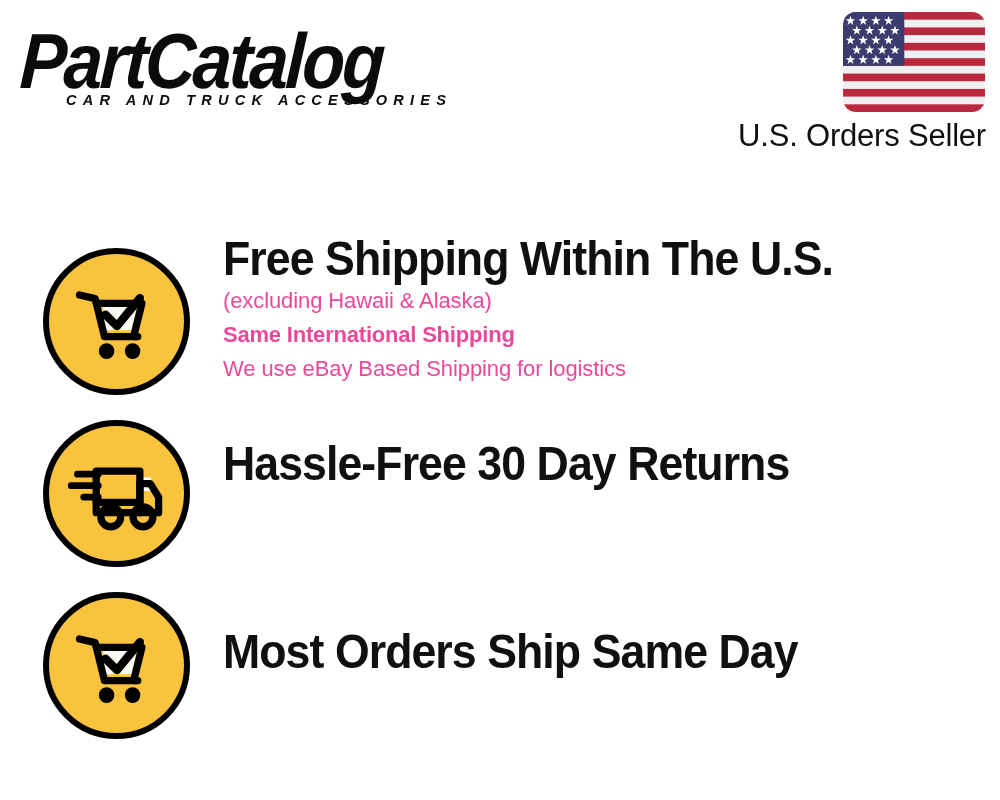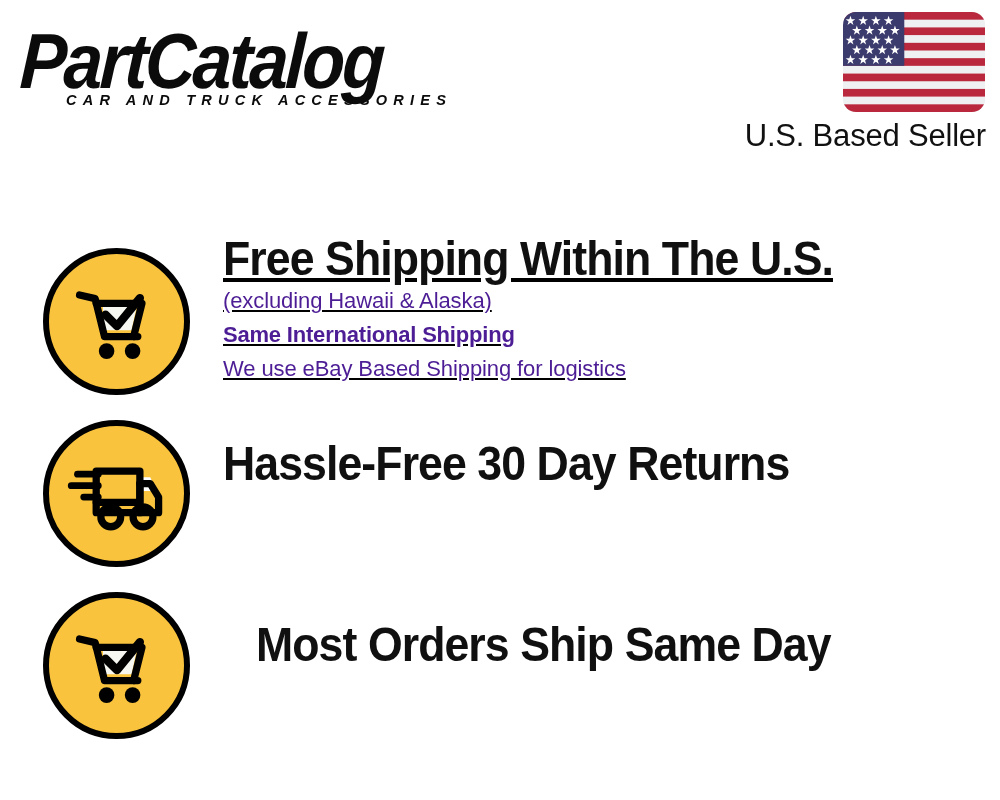--- a/index.html
+++ b/index.html
@@ -137,34 +137,34 @@
     color: #101010;
     letter-spacing: -1.0px;
     transform: scaleX(0.93);
     transform-origin: left center;
     white-space: nowrap;
   }
   .feature-sub {
     font-family: "Liberation Sans", sans-serif;
     font-size: 22px;
     line-height: 34px;
-    color: #4c1d95;
+    color: #ec4899;
     font-weight: normal;
     letter-spacing: -0.1px;
     white-space: nowrap;
   }
   .feature-sub.is-strong {
     font-weight: bold;
     letter-spacing: -0.2px;
   }
 
   
-  .feature-row[data-row="0"] .feature-text { top: -14px; text-decoration: underline; }
+  .feature-row[data-row="0"] .feature-text { top: -14px; }
   .feature-row[data-row="1"] .feature-text { top: 19px; }
-  .feature-row[data-row="2"] .feature-text { top: 28px; margin-left: 33px; }
+  .feature-row[data-row="2"] .feature-text { top: 35px; }
 </style>
 </head>
 <body>
 
 <div id="page">
 
   <div class="brand-logo">
     <div class="brand-wordmark">PartCatalog</div>
     <div class="brand-tagline">CAR AND TRUCK ACCESSORIES</div>
   </div>
@@ -210,21 +210,21 @@
         <g>
           <polygon points="10,57 11.6,61.6 16.4,61.6 12.5,64.5 14,69.2 10,66.3 6,69.2 7.5,64.5 3.6,61.6 8.4,61.6"></polygon>
           <polygon points="27,57 28.6,61.6 33.4,61.6 29.5,64.5 31,69.2 27,66.3 23,69.2 24.5,64.5 20.6,61.6 25.4,61.6"></polygon>
           <polygon points="44,57 45.6,61.6 50.4,61.6 46.5,64.5 48,69.2 44,66.3 40,69.2 41.5,64.5 37.6,61.6 42.4,61.6"></polygon>
           <polygon points="61,57 62.6,61.6 67.4,61.6 63.5,64.5 65,69.2 61,66.3 57,69.2 58.5,64.5 54.6,61.6 59.4,61.6"></polygon>
         </g>
       </g>
     </svg>
   </div>
 
-  <div class="seller-note">U.S. Based Seller</div>
+  <div class="seller-note">U.S. Orders Seller</div>
 
   <div class="features">
 
     <div class="feature-row" data-row="0">
       <div class="feature-icon">
         <svg viewBox="0 0 100 100" aria-hidden="true">
           <polygon points="36,30 70,30 64,58 38,58" fill="#F7F7F2"></polygon>
           <path d="M14,24 L29,27.5 L38,64 L70,64" fill="none" stroke="#000000" stroke-width="7" stroke-linecap="round" stroke-linejoin="round"></path>
           <path d="M30,32 L74,32 L66,64" fill="none" stroke="#000000" stroke-width="7" stroke-linecap="round" stroke-linejoin="round"></path>
           <path d="M39,43 L50,54 L72,27" fill="none" stroke="#000000" stroke-width="8" stroke-linecap="round" stroke-linejoin="round"></path>

